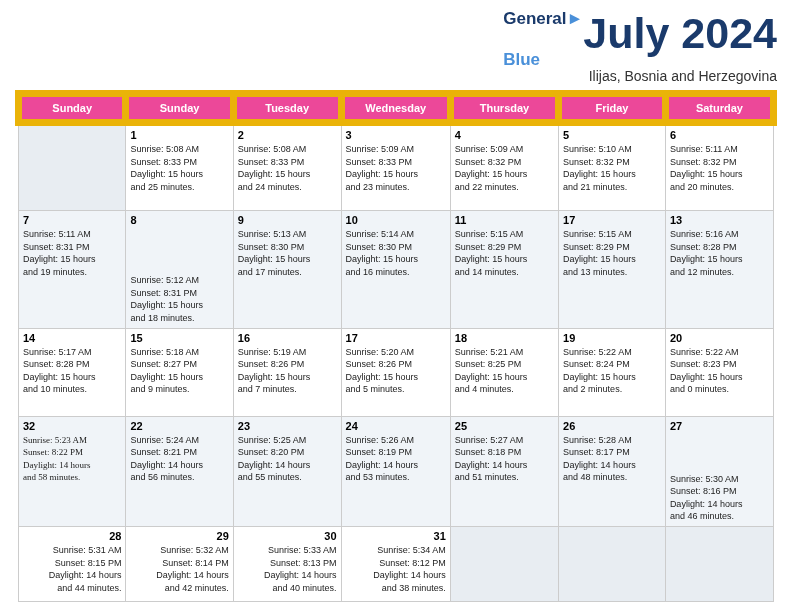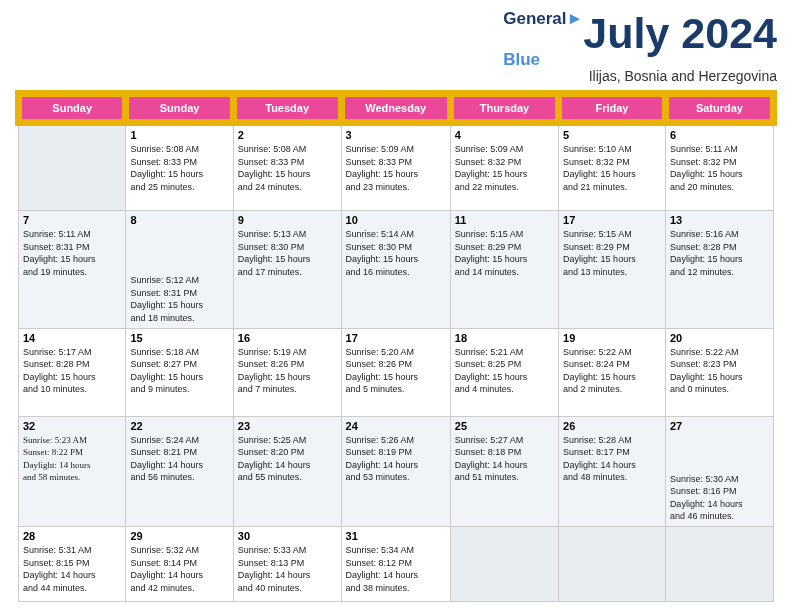--- a/index.html
+++ b/index.html
@@ -83,20 +83,21 @@
     .day-info {
       font-size: 9px;
       color: #222;
       line-height: 1.4;
     }
     .empty-cell {
       background: #e8edf2 !important;
     }
     .last-row td {
       height: 75px;
+      text-align: right;
     }
   </style>
 </head>
 <body>
 
 <div class="page">
   <div class="header">
     <div class="logo">
       <div class="logo-row">
         <div>

